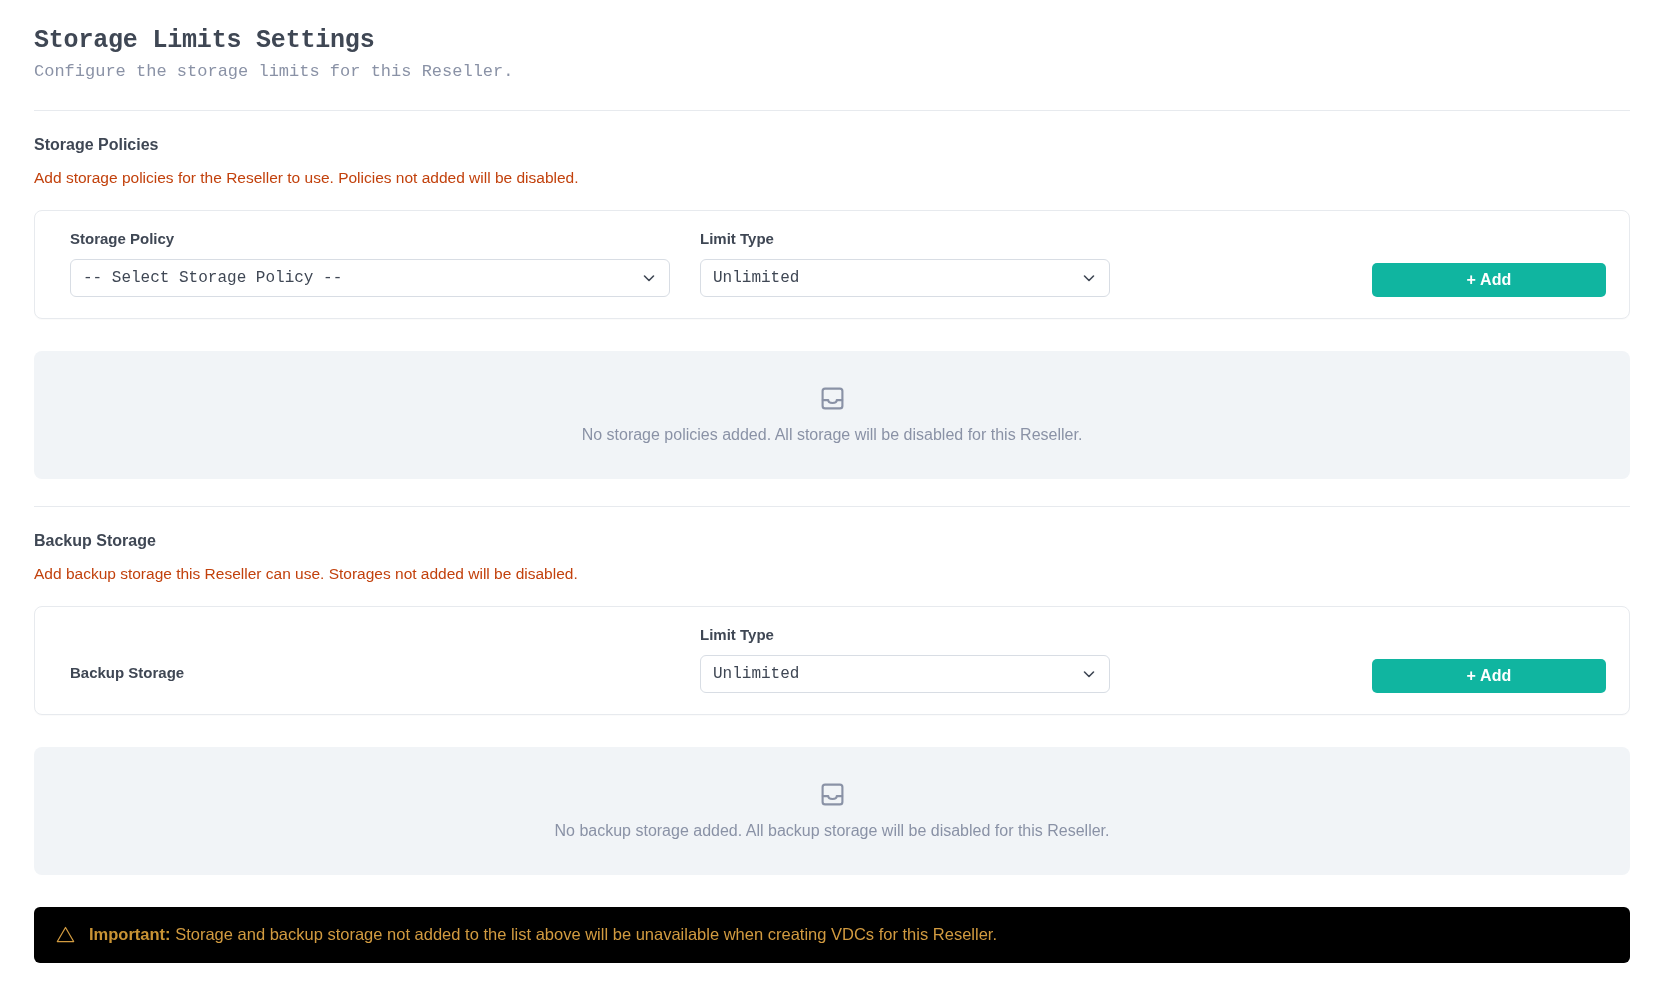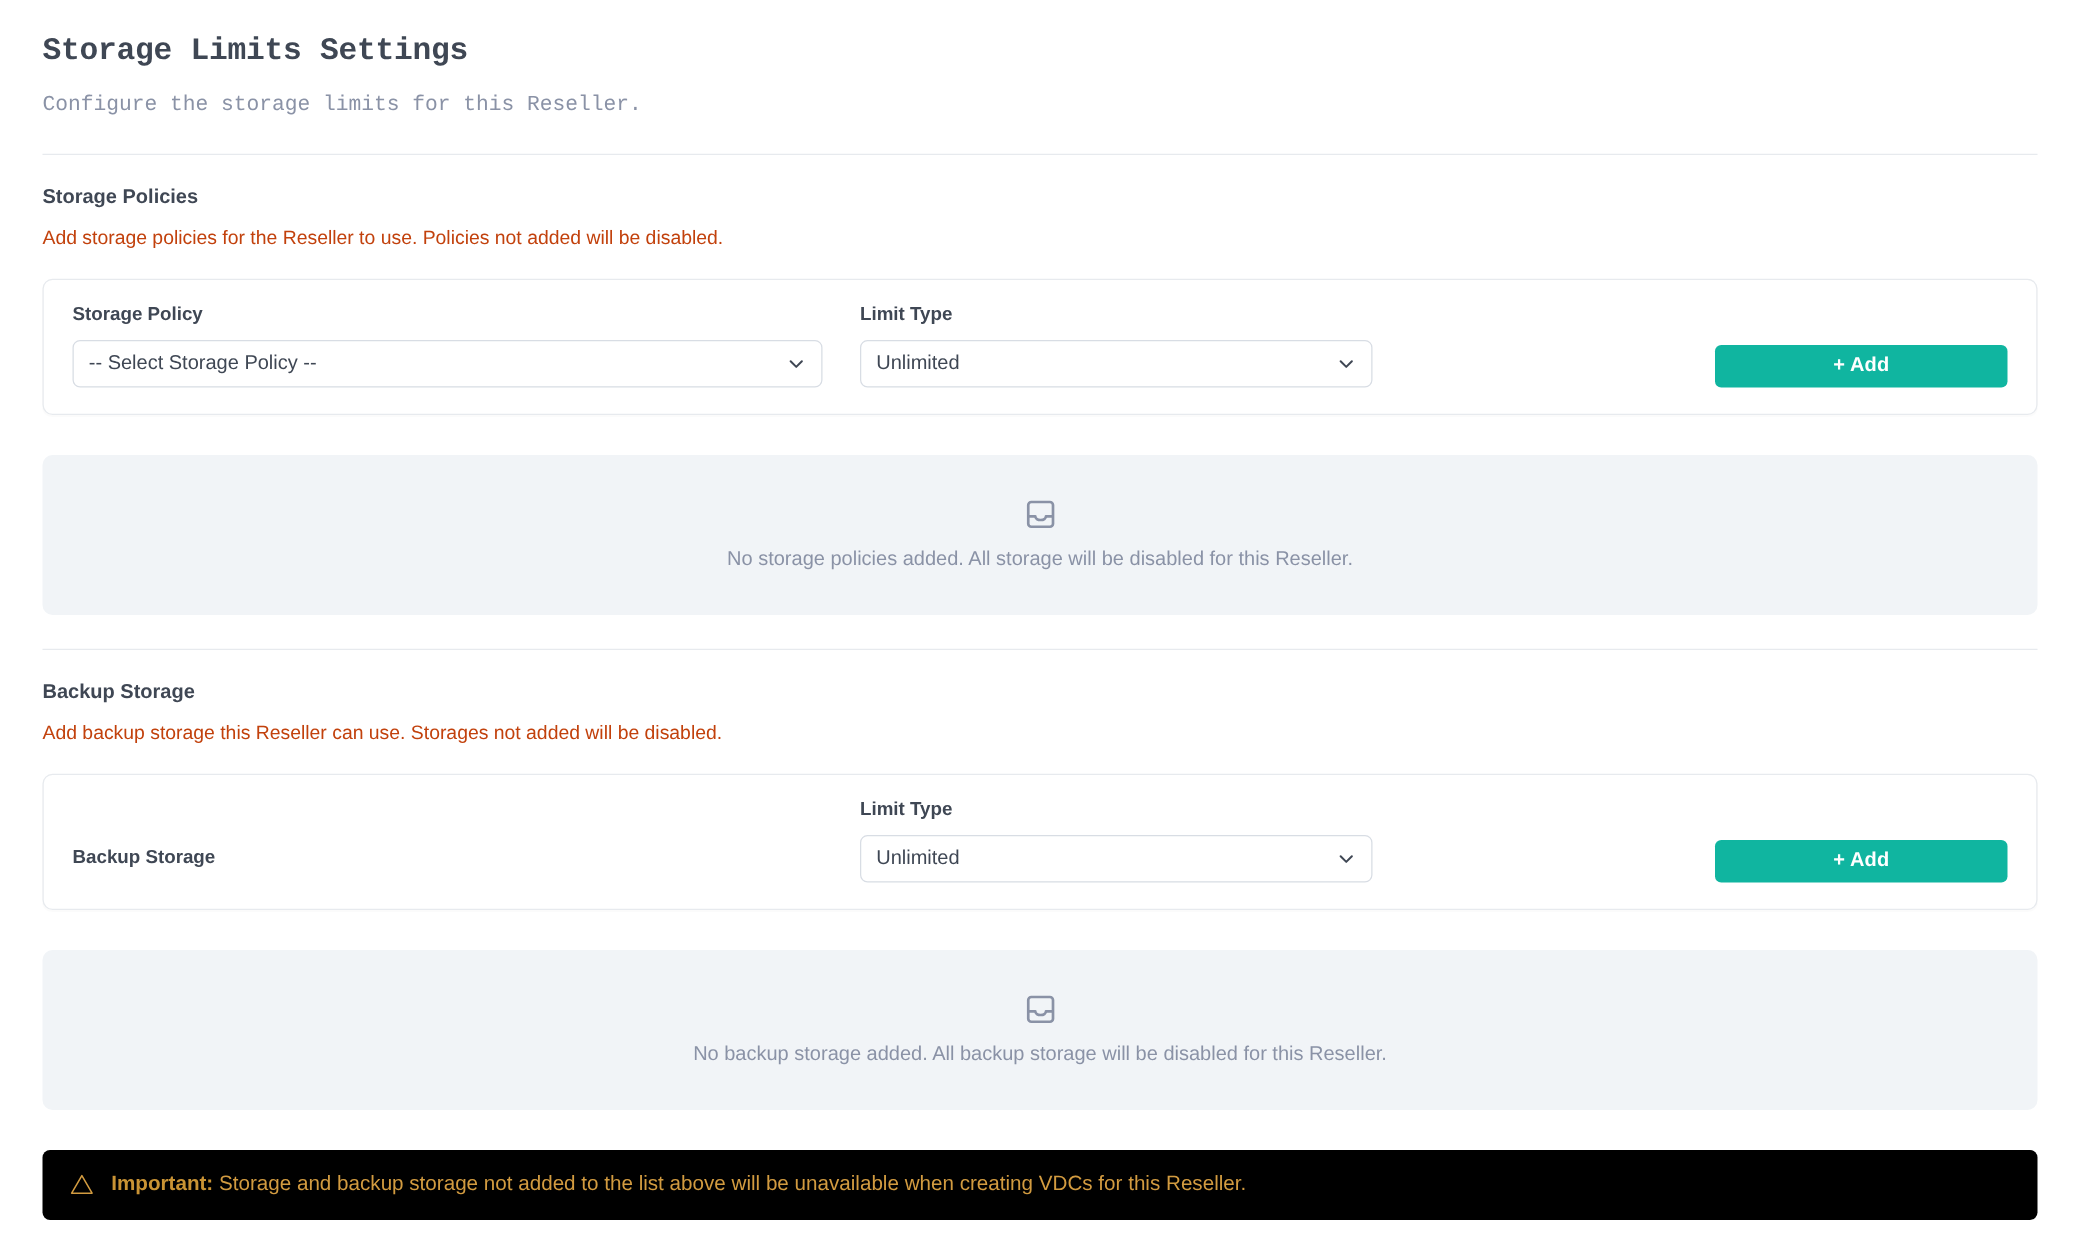--- a/index.html
+++ b/index.html
@@ -12,21 +12,21 @@
   }
   .page { width: 1664px; height: 1007px; position: relative; overflow: hidden; background:#fff; }
 
   
   .hdr { padding: 26px 34px 0 34px; font-family: Liberation Mono, monospace; }
   .hdr-title {
     font-size: 25px; font-weight: 700; color: #3f4754;
     letter-spacing: -0.2px; line-height: 1.2; margin: 0;
   }
   .hdr-sub {
-    font-size: 17px; color: #8a92a6; margin-top: 18px; line-height: 1.3;
+    font-size: 17px; color: #8a92a6; margin-top: 5px; line-height: 1.3;
   }
 
   .divider {
     height: 1px; background: #e7eaee; margin: 27px 34px 0 34px;
   }
 
   
   .section { padding: 0 34px; }
   .sec-head { padding-top: 24px; }
   .sec-title {
@@ -41,42 +41,42 @@
     margin-top: 22px;
     border: 1px solid #e7eaee;
     border-radius: 8px;
     background: #ffffff;
     padding: 20px 23px 21px 23px;
     display: flex;
     align-items: flex-end;
     gap: 0;
     box-shadow: 0 1px 1px rgba(16,24,40,0.02);
   }
-  .fld { display: flex; flex-direction: column; }
+  .fld { display: flex; flex-direction: column; margin-left: 12px; }
   .fld-primary { width: 600px; }
   .fld-secondary { width: 354px; margin-left: 30px; }
   .fld-label {
     font-size: 15px; font-weight: 700; color: #3f4754;
     margin-bottom: 11px; line-height: 1.1;
   }
   .select-wrap { position: relative; }
   .select-box {
     height: 38px;
     border: 1px solid #d8dde4;
     border-radius: 6px;
     background: #fff;
     display: flex; align-items: center;
     padding: 0 12px;
     font-size: 16px; color: #3f4754;
     cursor: pointer;
     user-select: none;
   }
   .fld-primary .select-box { width: 600px; }
   .fld-secondary .select-box { width: 410px; }
-  .select-text { flex: 1; white-space: nowrap; overflow: hidden; }
+  .select-text { flex: 1; white-space: nowrap; overflow: hidden; font-family: Liberation Mono, monospace; }
   .chev {
     width: 16px; height: 16px; flex: none; margin-left: 8px;
     display: flex; align-items: center; justify-content: center;
   }
   .chev svg { display: block; }
 
   .btn-slot { flex: 1; display: flex; justify-content: flex-end; }
   .add-btn {
     width: 234px; height: 34px;
     background: #10b5a0;

